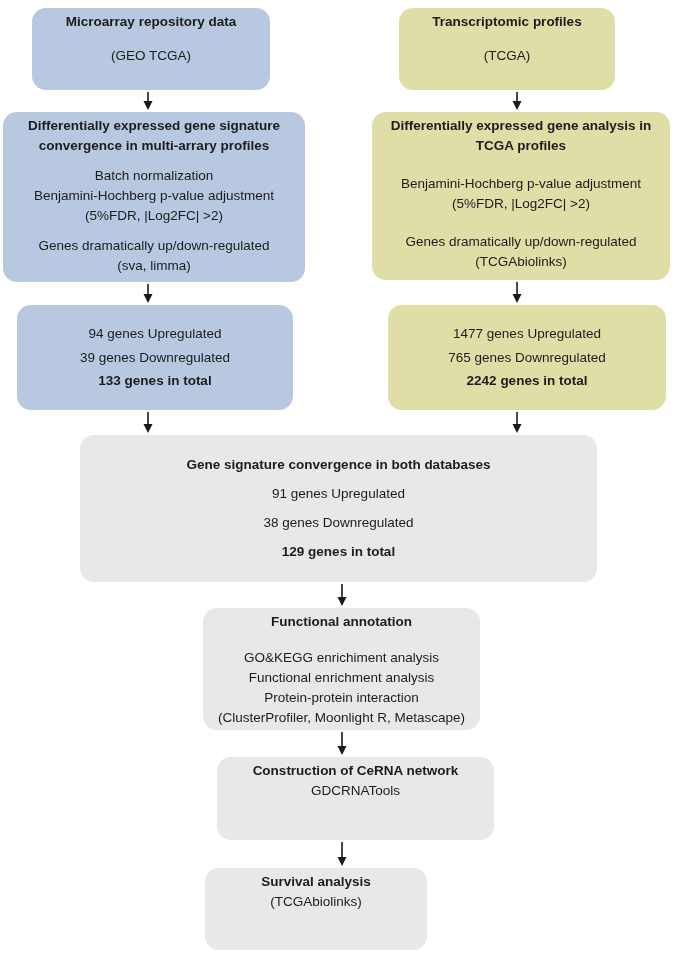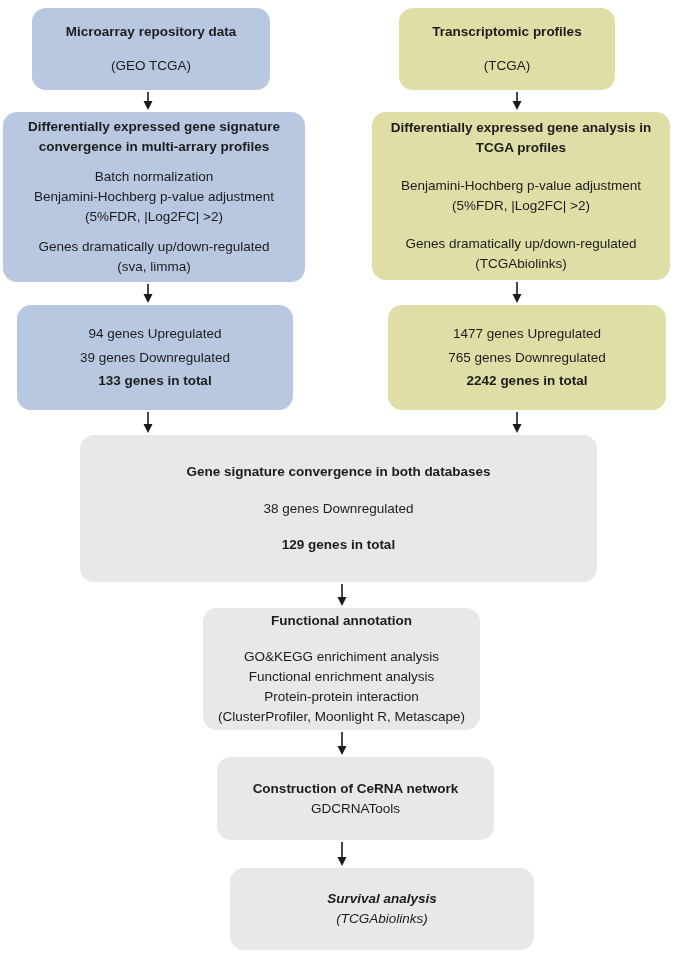--- a/index.html
+++ b/index.html
@@ -24,23 +24,23 @@
   .arrows { position: absolute; left: 0; top: 0; width: 675px; height: 953px; }
   .arrow-line { stroke: var(--arrow); stroke-width: 1.6px; }
   .arrow-head { fill: var(--arrow); }
   .box {
     position: absolute;
     box-sizing: border-box;
     border-radius: 14px;
     display: flex;
     flex-direction: column;
     align-items: center;
-    justify-content: center;
+    justify-content: flex-start;
     text-align: center;
-    padding: 10px 8px;
+    padding: 4px 8px;
   }
   .blue   { background: var(--blue); }
   .yellow { background: var(--yellow); }
   .gray   { background: var(--gray); }
   .t { font-weight: bold; font-size: 13.5px; line-height: 20px; }
   .b { font-size: 13.5px; line-height: 20px; }
   .bold { font-weight: bold; }
   .gap14 { gap: 14px; }
   .gap12 { gap: 0; margin-left: 12px; }
   .gap16 { gap: 16px; }
@@ -51,21 +51,21 @@
   
   #box-microarray-source { left: 32px;  top: 8px;   width: 238px; height: 82px; }
   #box-tcga-source       { left: 399px; top: 8px;   width: 216px; height: 82px; }
   #box-microarray-deg    { left: 3px;   top: 112px; width: 302px; height: 170px; }
   #box-tcga-deg          { left: 372px; top: 112px; width: 298px; height: 168px; }
   #box-microarray-counts { left: 17px;  top: 305px; width: 276px; height: 105px; }
   #box-tcga-counts       { left: 388px; top: 305px; width: 278px; height: 105px; }
   #box-convergence       { left: 80px;  top: 435px; width: 517px; height: 147px; }
   #box-functional        { left: 203px; top: 608px; width: 277px; height: 122px; }
   #box-cerna             { left: 205px; top: 757px; width: 277px; height: 83px; }
-  #box-survival          { left: 218px; top: 868px; width: 304px; height: 82px; font-style: italic; }
+  #box-survival          { left: 193px; top: 868px; width: 222px; height: 82px; }
 </style>
 </head>
 <body>
 
 <div class="stage">
 
   <svg class="arrows" viewBox="0 0 675 953" xmlns="http://www.w3.org/2000/svg">
     <g>
       <line class="arrow-line" x1="148" y1="92" x2="148" y2="103"></line>
       <polygon class="arrow-head" points="143.5,101 152.5,101 148,110"></polygon>
@@ -146,20 +146,21 @@
   </div>
 
   <div class="box yellow counts" id="box-tcga-counts">
     <div class="b">1477 genes Upregulated</div>
     <div class="b">765 genes Downregulated</div>
     <div class="b bold">2242 genes in total</div>
   </div>
 
   <div class="box gray conv" id="box-convergence">
     <div class="t">Gene signature convergence in both databases</div>
+    <div class="b">91 genes Upregulated</div>
     <div class="b">38 genes Downregulated</div>
     <div class="b bold">129 genes in total</div>
   </div>
 
   <div class="box gray gap16" id="box-functional">
     <div class="t">Functional annotation</div>
     <div>
       <div class="b">GO&amp;KEGG enrichiment analysis</div>
       <div class="b">Functional enrichment analysis</div>
       <div class="b">Protein-protein interaction</div>

